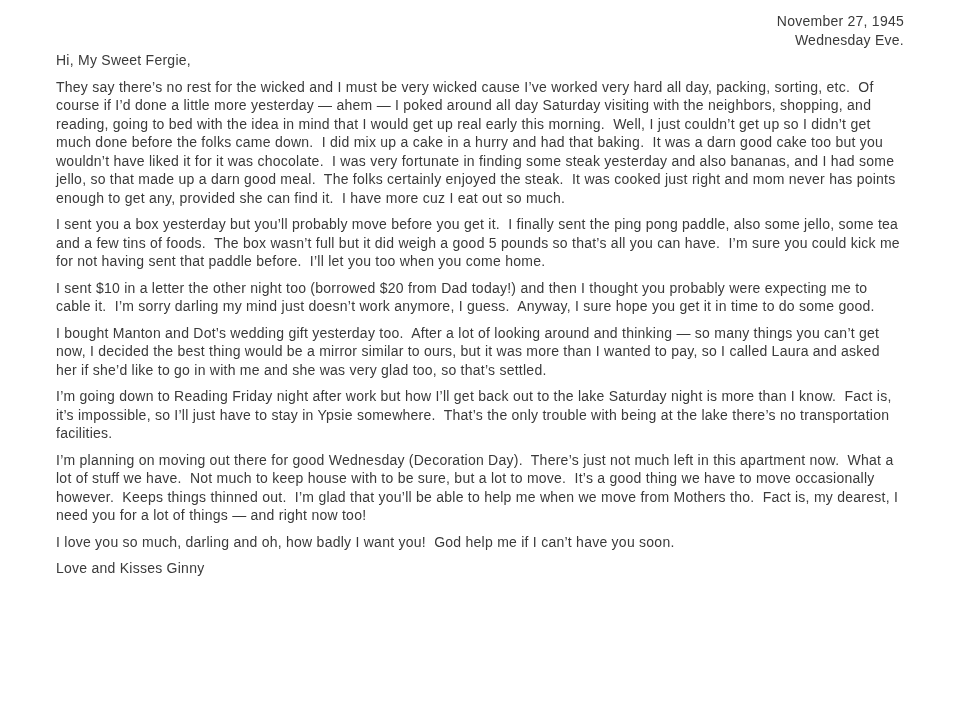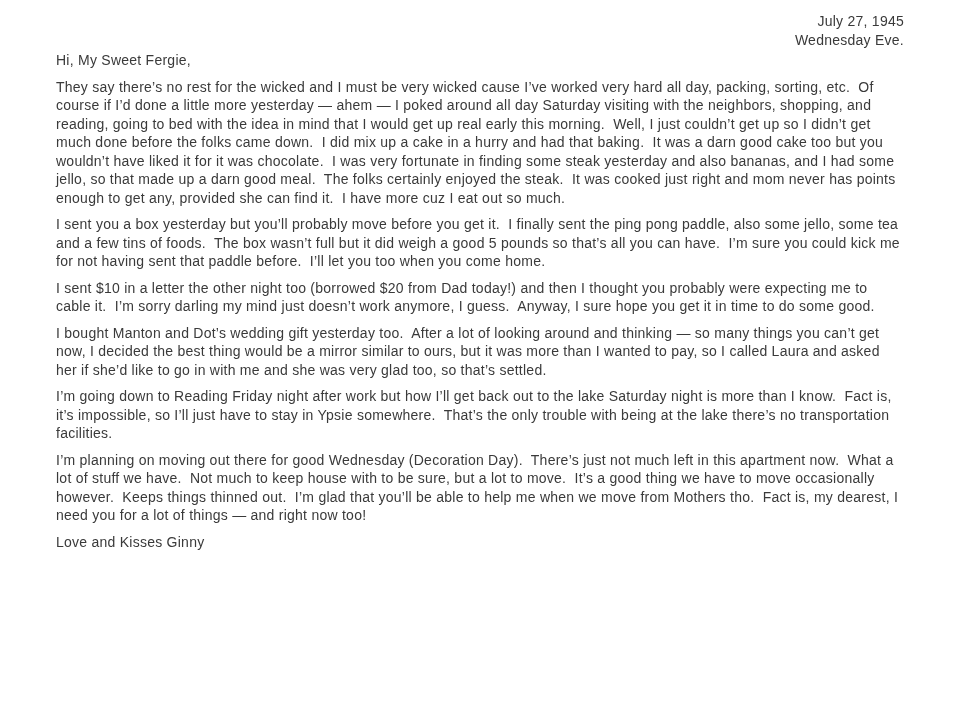--- a/index.html
+++ b/index.html
@@ -36,27 +36,28 @@
   .closing {
     text-align: left;
     margin-top: 2px;
   }
 </style>
 </head>
 <body>
 
 <div class="page">
   <div class="date-block">
-    <div>July 27, 1945</div>
+    <div>November 27, 1945</div>
     <div>Wednesday Eve.</div>
   </div>
 
   <p class="salutation">Hi, My Sweet Fergie,</p>
 
   <p>They say there’s no rest for the wicked and I must be very wicked cause I’ve worked very hard all day, packing, sorting, etc.  Of course if I’d done a little more yesterday — ahem — I poked around all day Saturday visiting with the neighbors, shopping, and reading, going to bed with the idea in mind that I would get up real early this morning.  Well, I just couldn’t get up so I didn’t get much done before the folks came down.  I did mix up a cake in a hurry and had that baking.  It was a darn good cake too but you wouldn’t have liked it for it was chocolate.  I was very fortunate in finding some steak yesterday and also bananas, and I had some jello, so that made up a darn good meal.  The folks certainly enjoyed the steak.  It was cooked just right and mom never has points enough to get any, provided she can find it.  I have more cuz I eat out so much.</p>
   <p>I sent you a box yesterday but you’ll probably move before you get it.  I finally sent the ping pong paddle, also some jello, some tea and a few tins of foods.  The box wasn’t full but it did weigh a good 5 pounds so that’s all you can have.  I’m sure you could kick me for not having sent that paddle before.  I’ll let you too when you come home.</p>
   <p>I sent $10 in a letter the other night too (borrowed $20 from Dad today!) and then I thought you probably were expecting me to cable it.  I’m sorry darling my mind just doesn’t work anymore, I guess.  Anyway, I sure hope you get it in time to do some good.</p>
   <p>I bought Manton and Dot’s wedding gift yesterday too.  After a lot of looking around and thinking — so many things you can’t get now, I decided the best thing would be a mirror similar to ours, but it was more than I wanted to pay, so I called Laura and asked her if she’d like to go in with me and she was very glad too, so that’s settled.</p>
   <p>I’m going down to Reading Friday night after work but how I’ll get back out to the lake Saturday night is more than I know.  Fact is, it’s impossible, so I’ll just have to stay in Ypsie somewhere.  That’s the only trouble with being at the lake there’s no transportation facilities.</p>
   <p>I’m planning on moving out there for good Wednesday (Decoration Day).  There’s just not much left in this apartment now.  What a lot of stuff we have.  Not much to keep house with to be sure, but a lot to move.  It’s a good thing we have to move occasionally however.  Keeps things thinned out.  I’m glad that you’ll be able to help me when we move from Mothers tho.  Fact is, my dearest, I need you for a lot of things — and right now too!</p>
+  <p>I love you so much, darling and oh, how badly I want you!  God help me if I can’t have you soon.</p>
 
   <p class="closing">Love and Kisses Ginny</p>
 </div>
 
 </body></html>

